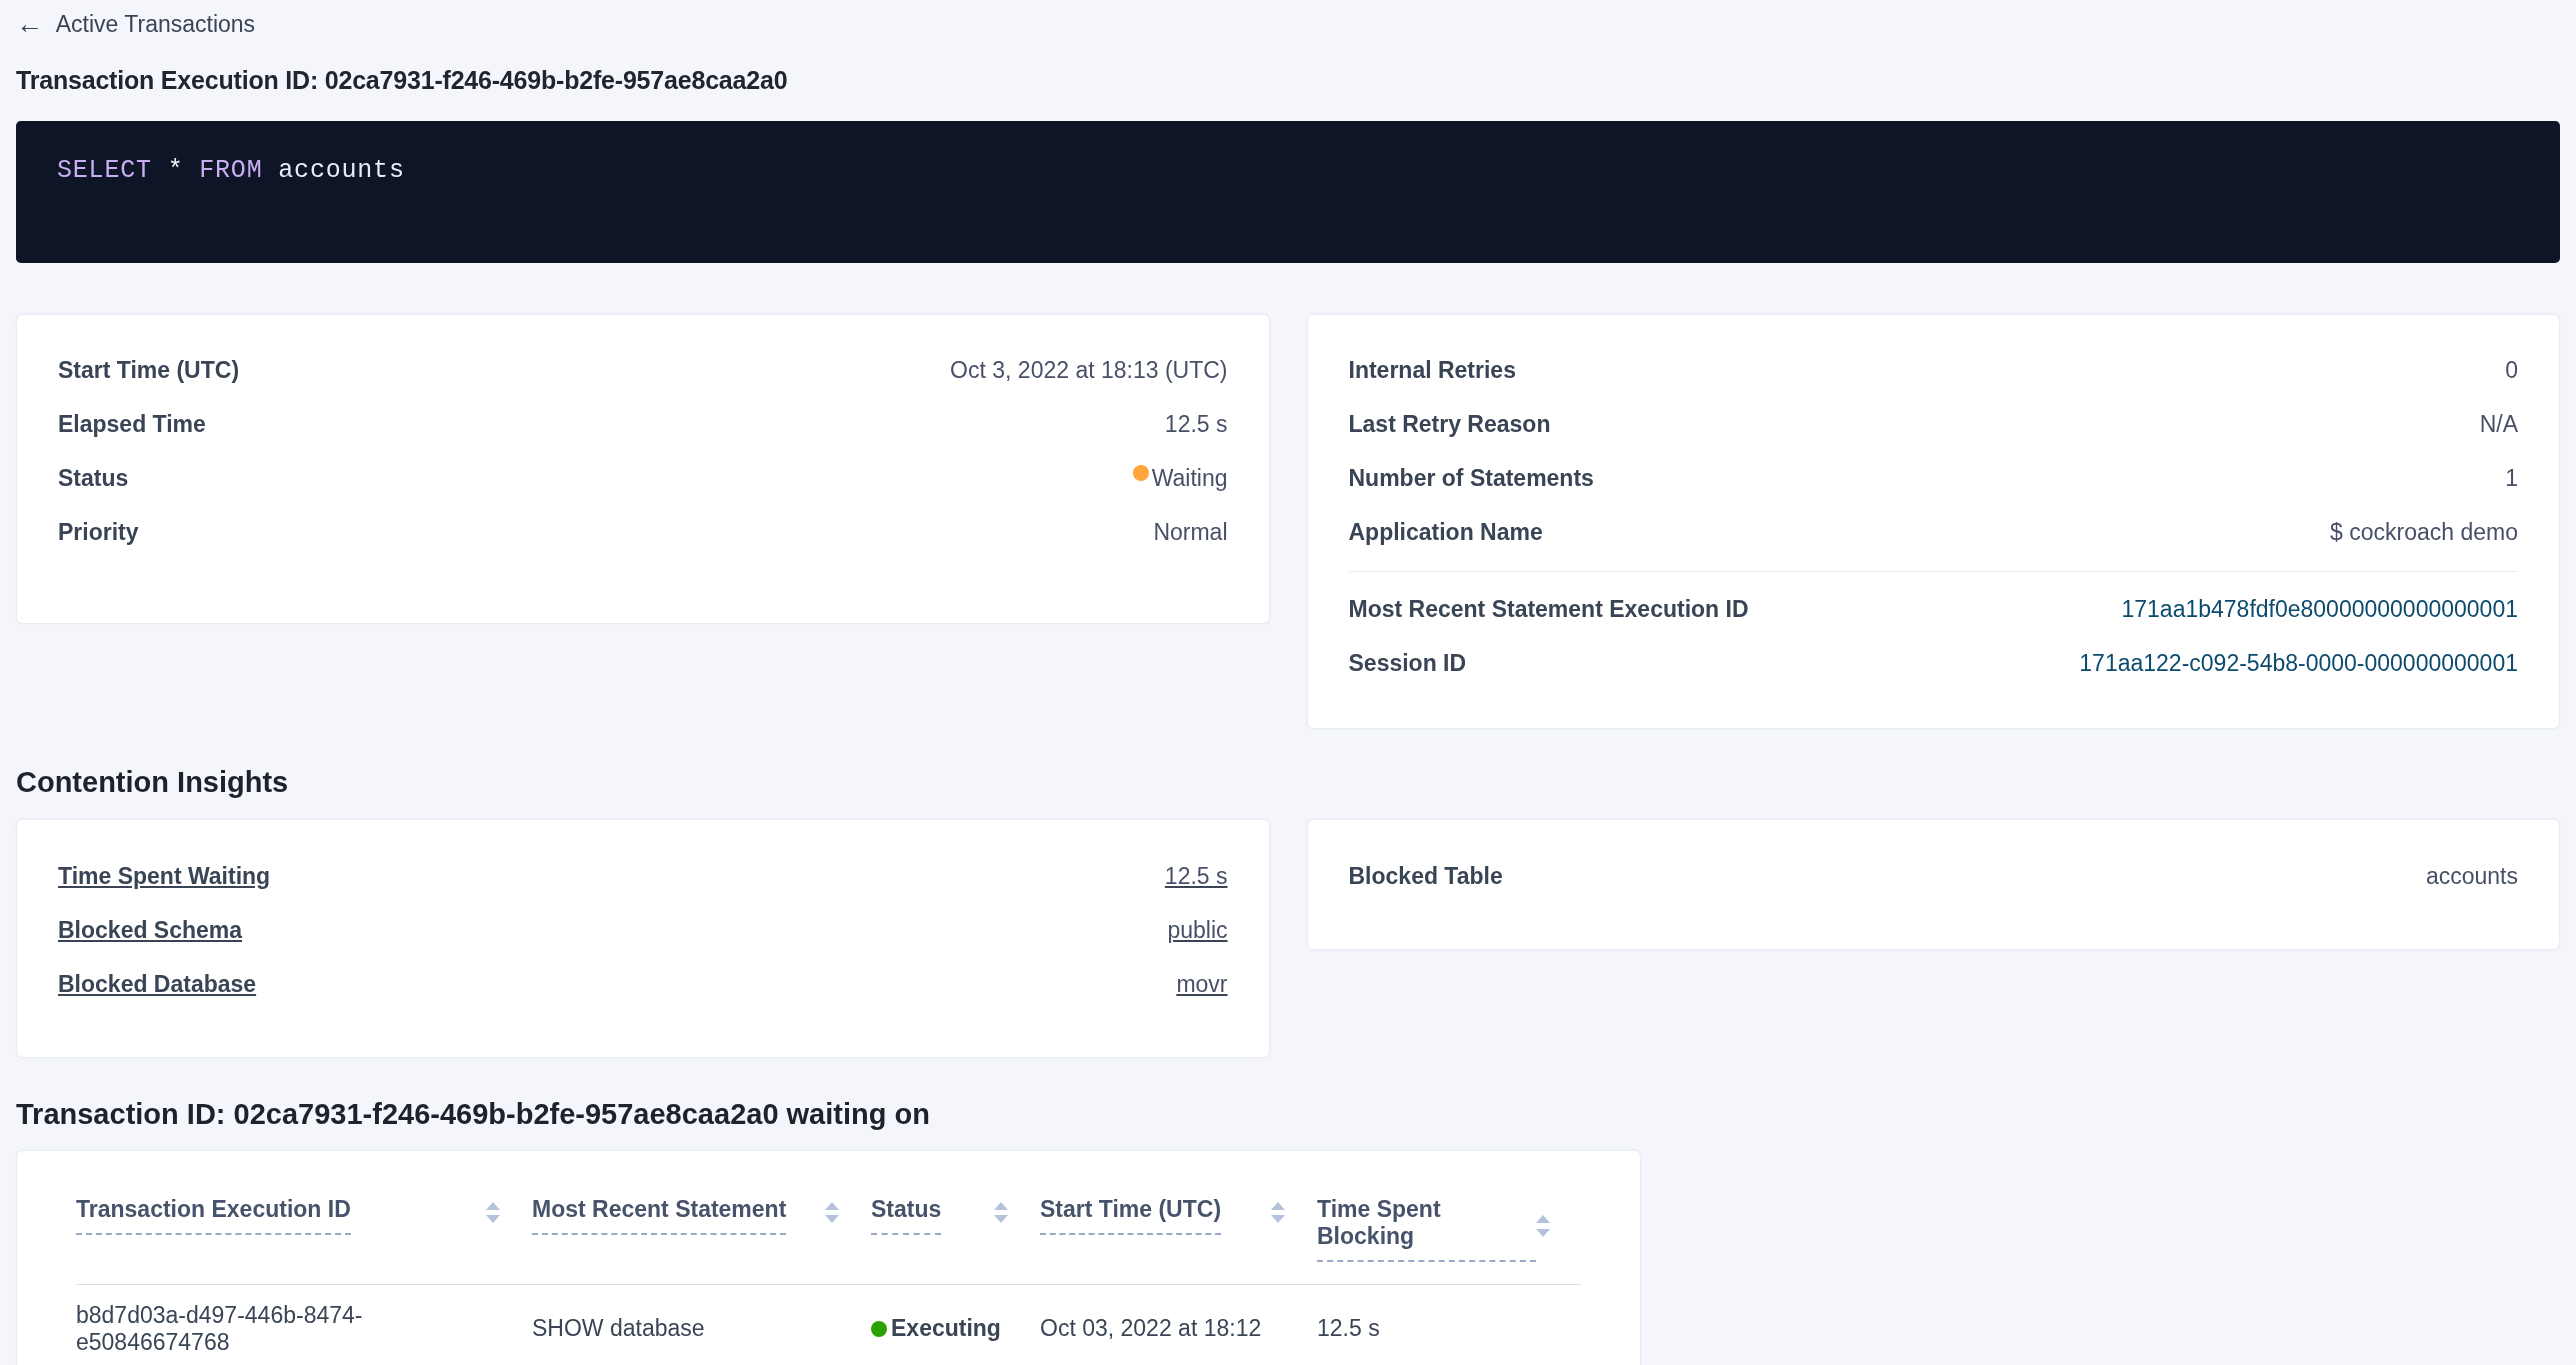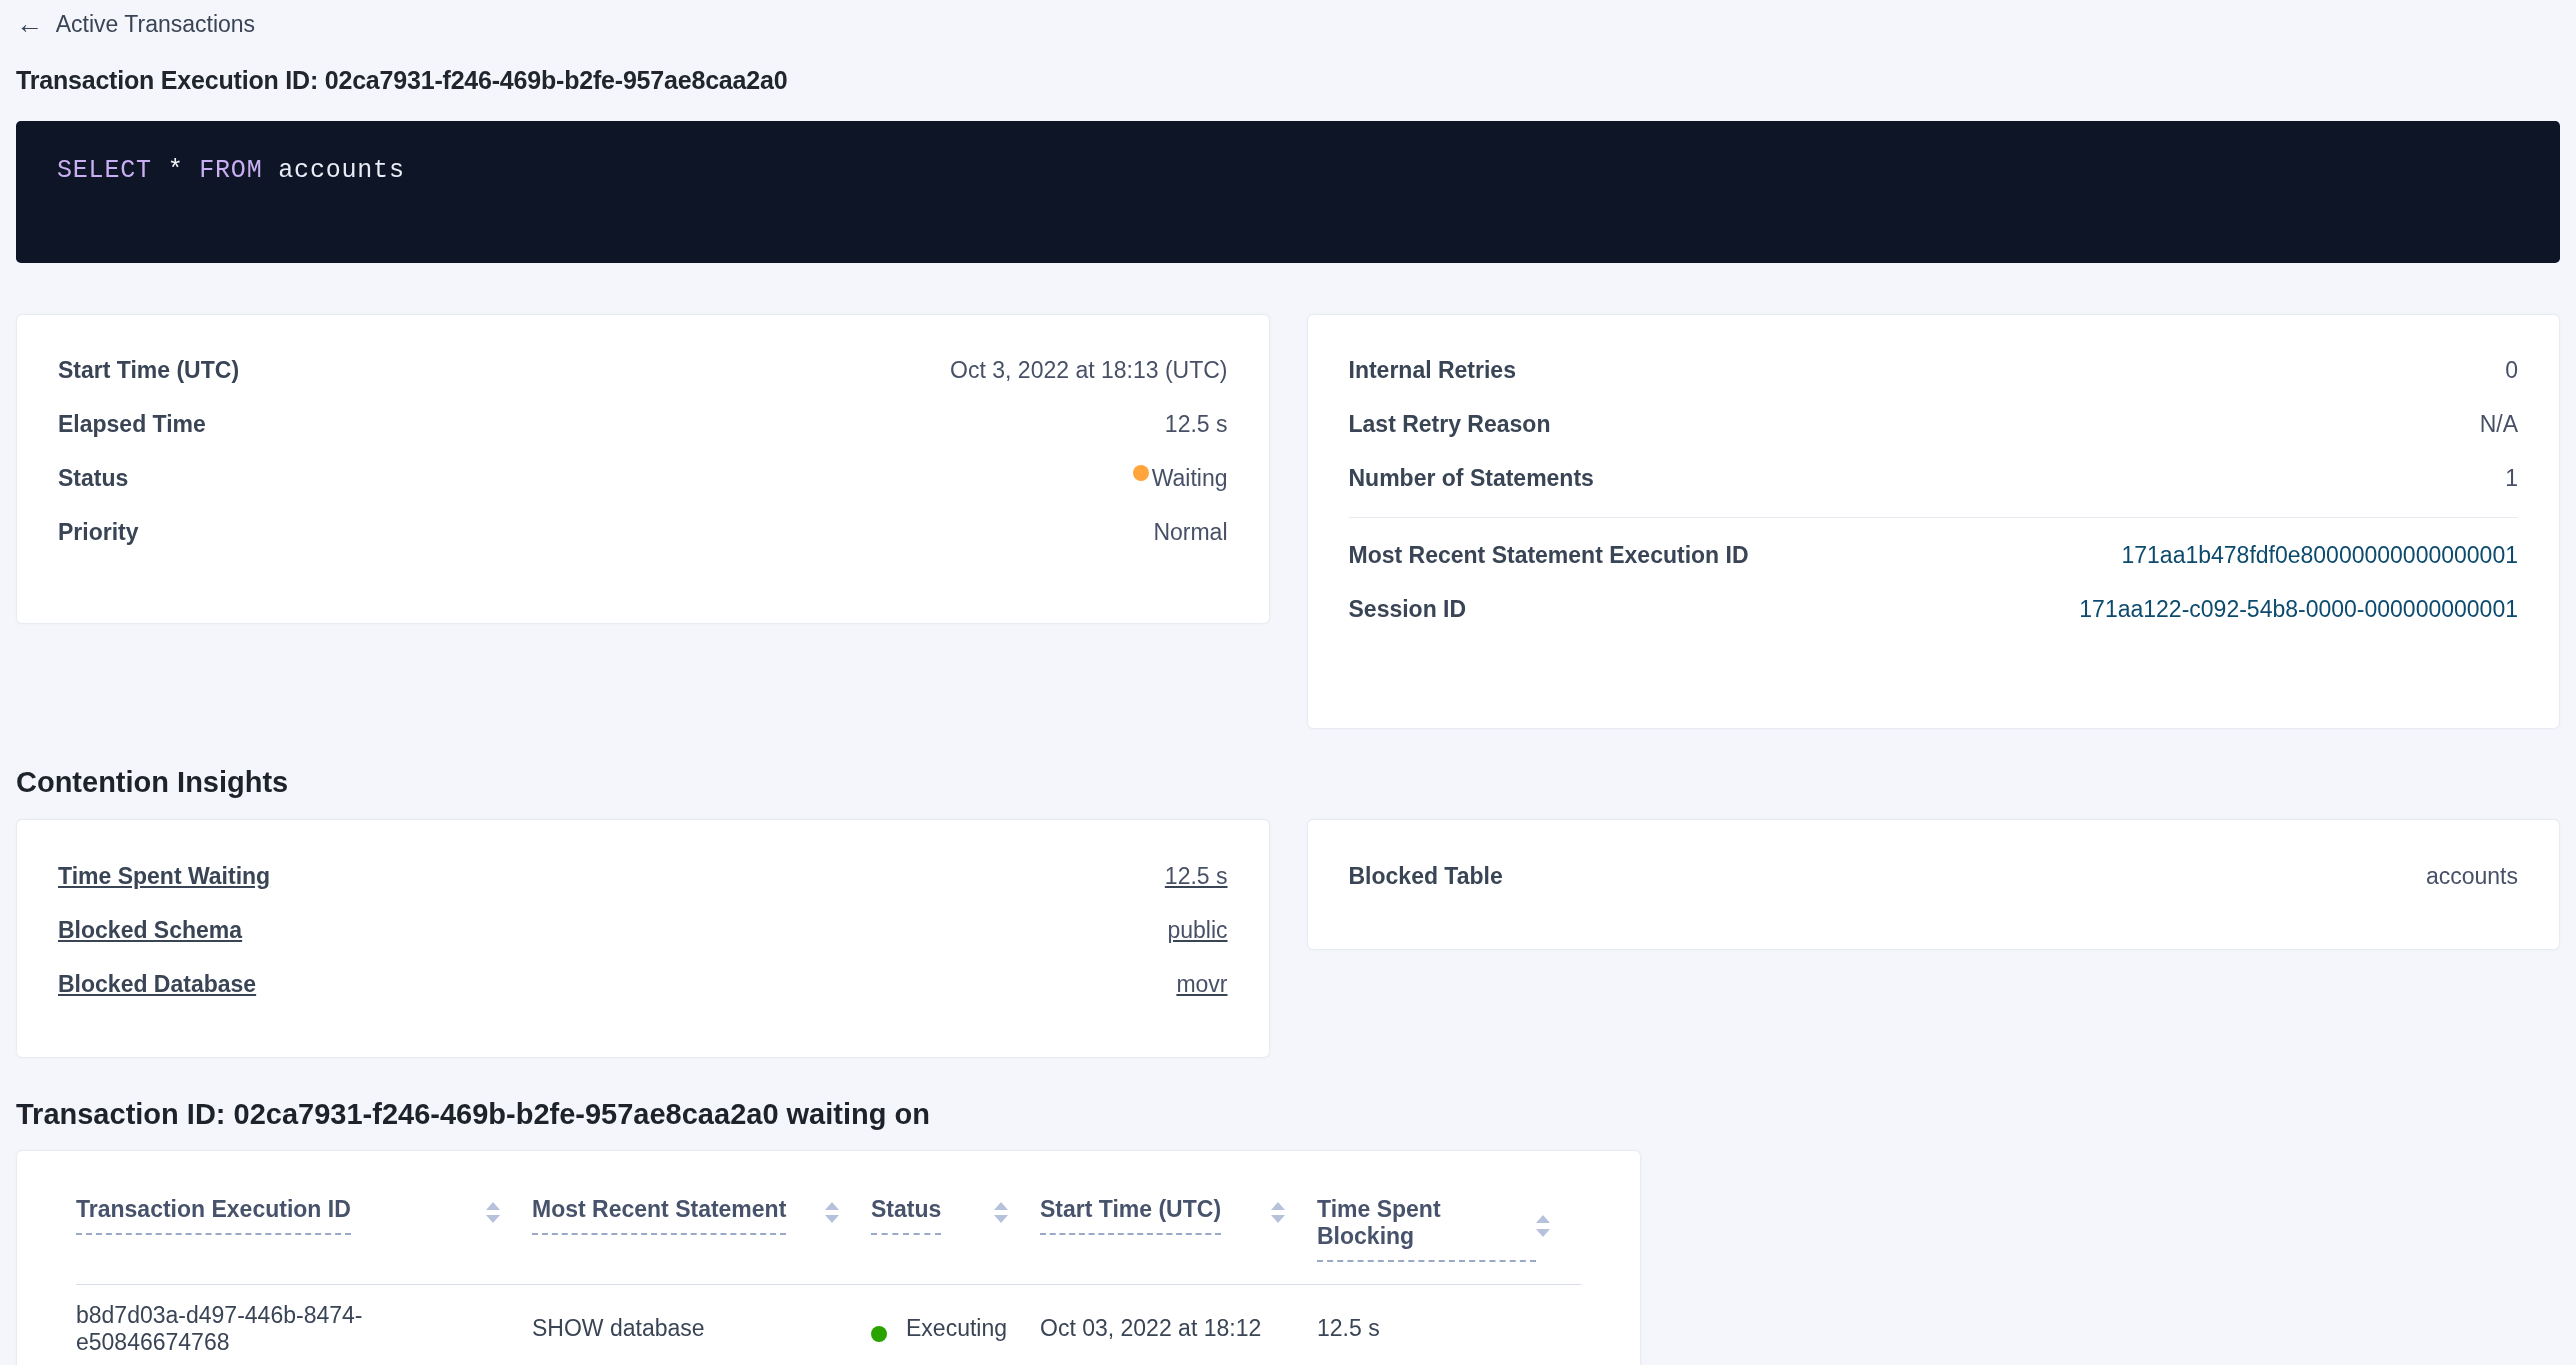--- a/index.html
+++ b/index.html
@@ -122,21 +122,21 @@
   .tri-up   { border-bottom:8.8px solid #b6c2dc; }
   .tri-down { border-top:8.8px solid #b6c2dc; }
 
   .trow {
     display:flex; align-items:center;
     height:89px;
     border-bottom:1.6px solid #d9dfe9;
     color:#394455;
   }
   .td { padding-right:32px; }
-  .td-status { display:flex; align-items:flex-end; gap:19px; }
+  .td-status { display:flex; align-items:center; gap:4px;font-weight:bold; }
 
   .col1 { width:456px; flex:none; }
   .col2 { width:339px; flex:none; }
   .col3 { width:169px; flex:none; }
   .col4 { width:277px; flex:none; }
   .col5 { width:265px; flex:none; }
 </style>
 </head>
 <body>
 
@@ -183,20 +183,24 @@
         <span class="kv-value">0</span>
       </div>
       <div class="kv">
         <span class="kv-label">Last Retry Reason</span>
         <span class="kv-value">N/A</span>
       </div>
       <div class="kv">
         <span class="kv-label">Number of Statements</span>
         <span class="kv-value">1</span>
       </div>
+      <div class="kv">
+        <span class="kv-label">Application Name</span>
+        <span class="kv-value">$ cockroach demo</span>
+      </div>
       <hr class="card-divider">
       <div class="kv">
         <span class="kv-label">Most Recent Statement Execution ID</span>
         <a class="kv-value link">171aa1b478fdf0e80000000000000001</a>
       </div>
       <div class="kv">
         <span class="kv-label">Session ID</span>
         <a class="kv-value link">171aa122-c092-54b8-0000-000000000001</a>
       </div>
     </section>

